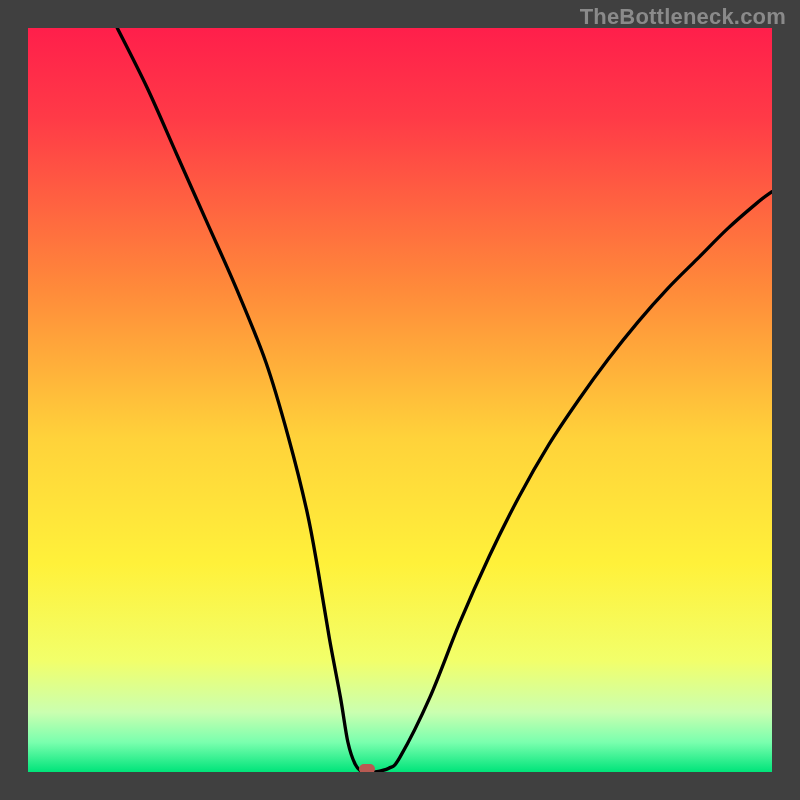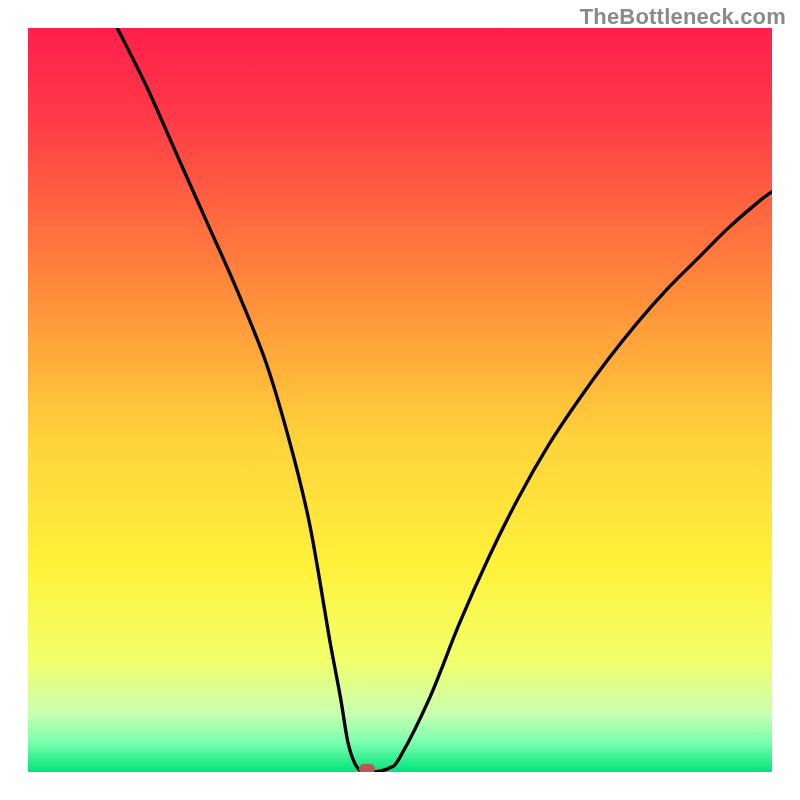--- a/index.html
+++ b/index.html
@@ -9,21 +9,21 @@
     height: 800px;
     background: #000;
     overflow: hidden;
   }
   .frame {
     position: absolute;
     left: 0;
     top: 0;
     width: 800px;
     height: 800px;
-    background: #ffffff;
+    background: #404040;
   }
   .plot {
     position: absolute;
     left: 28px;
     top: 28px;
     width: 744px;
     height: 744px;
     overflow: hidden;
   }
   .gradient {

